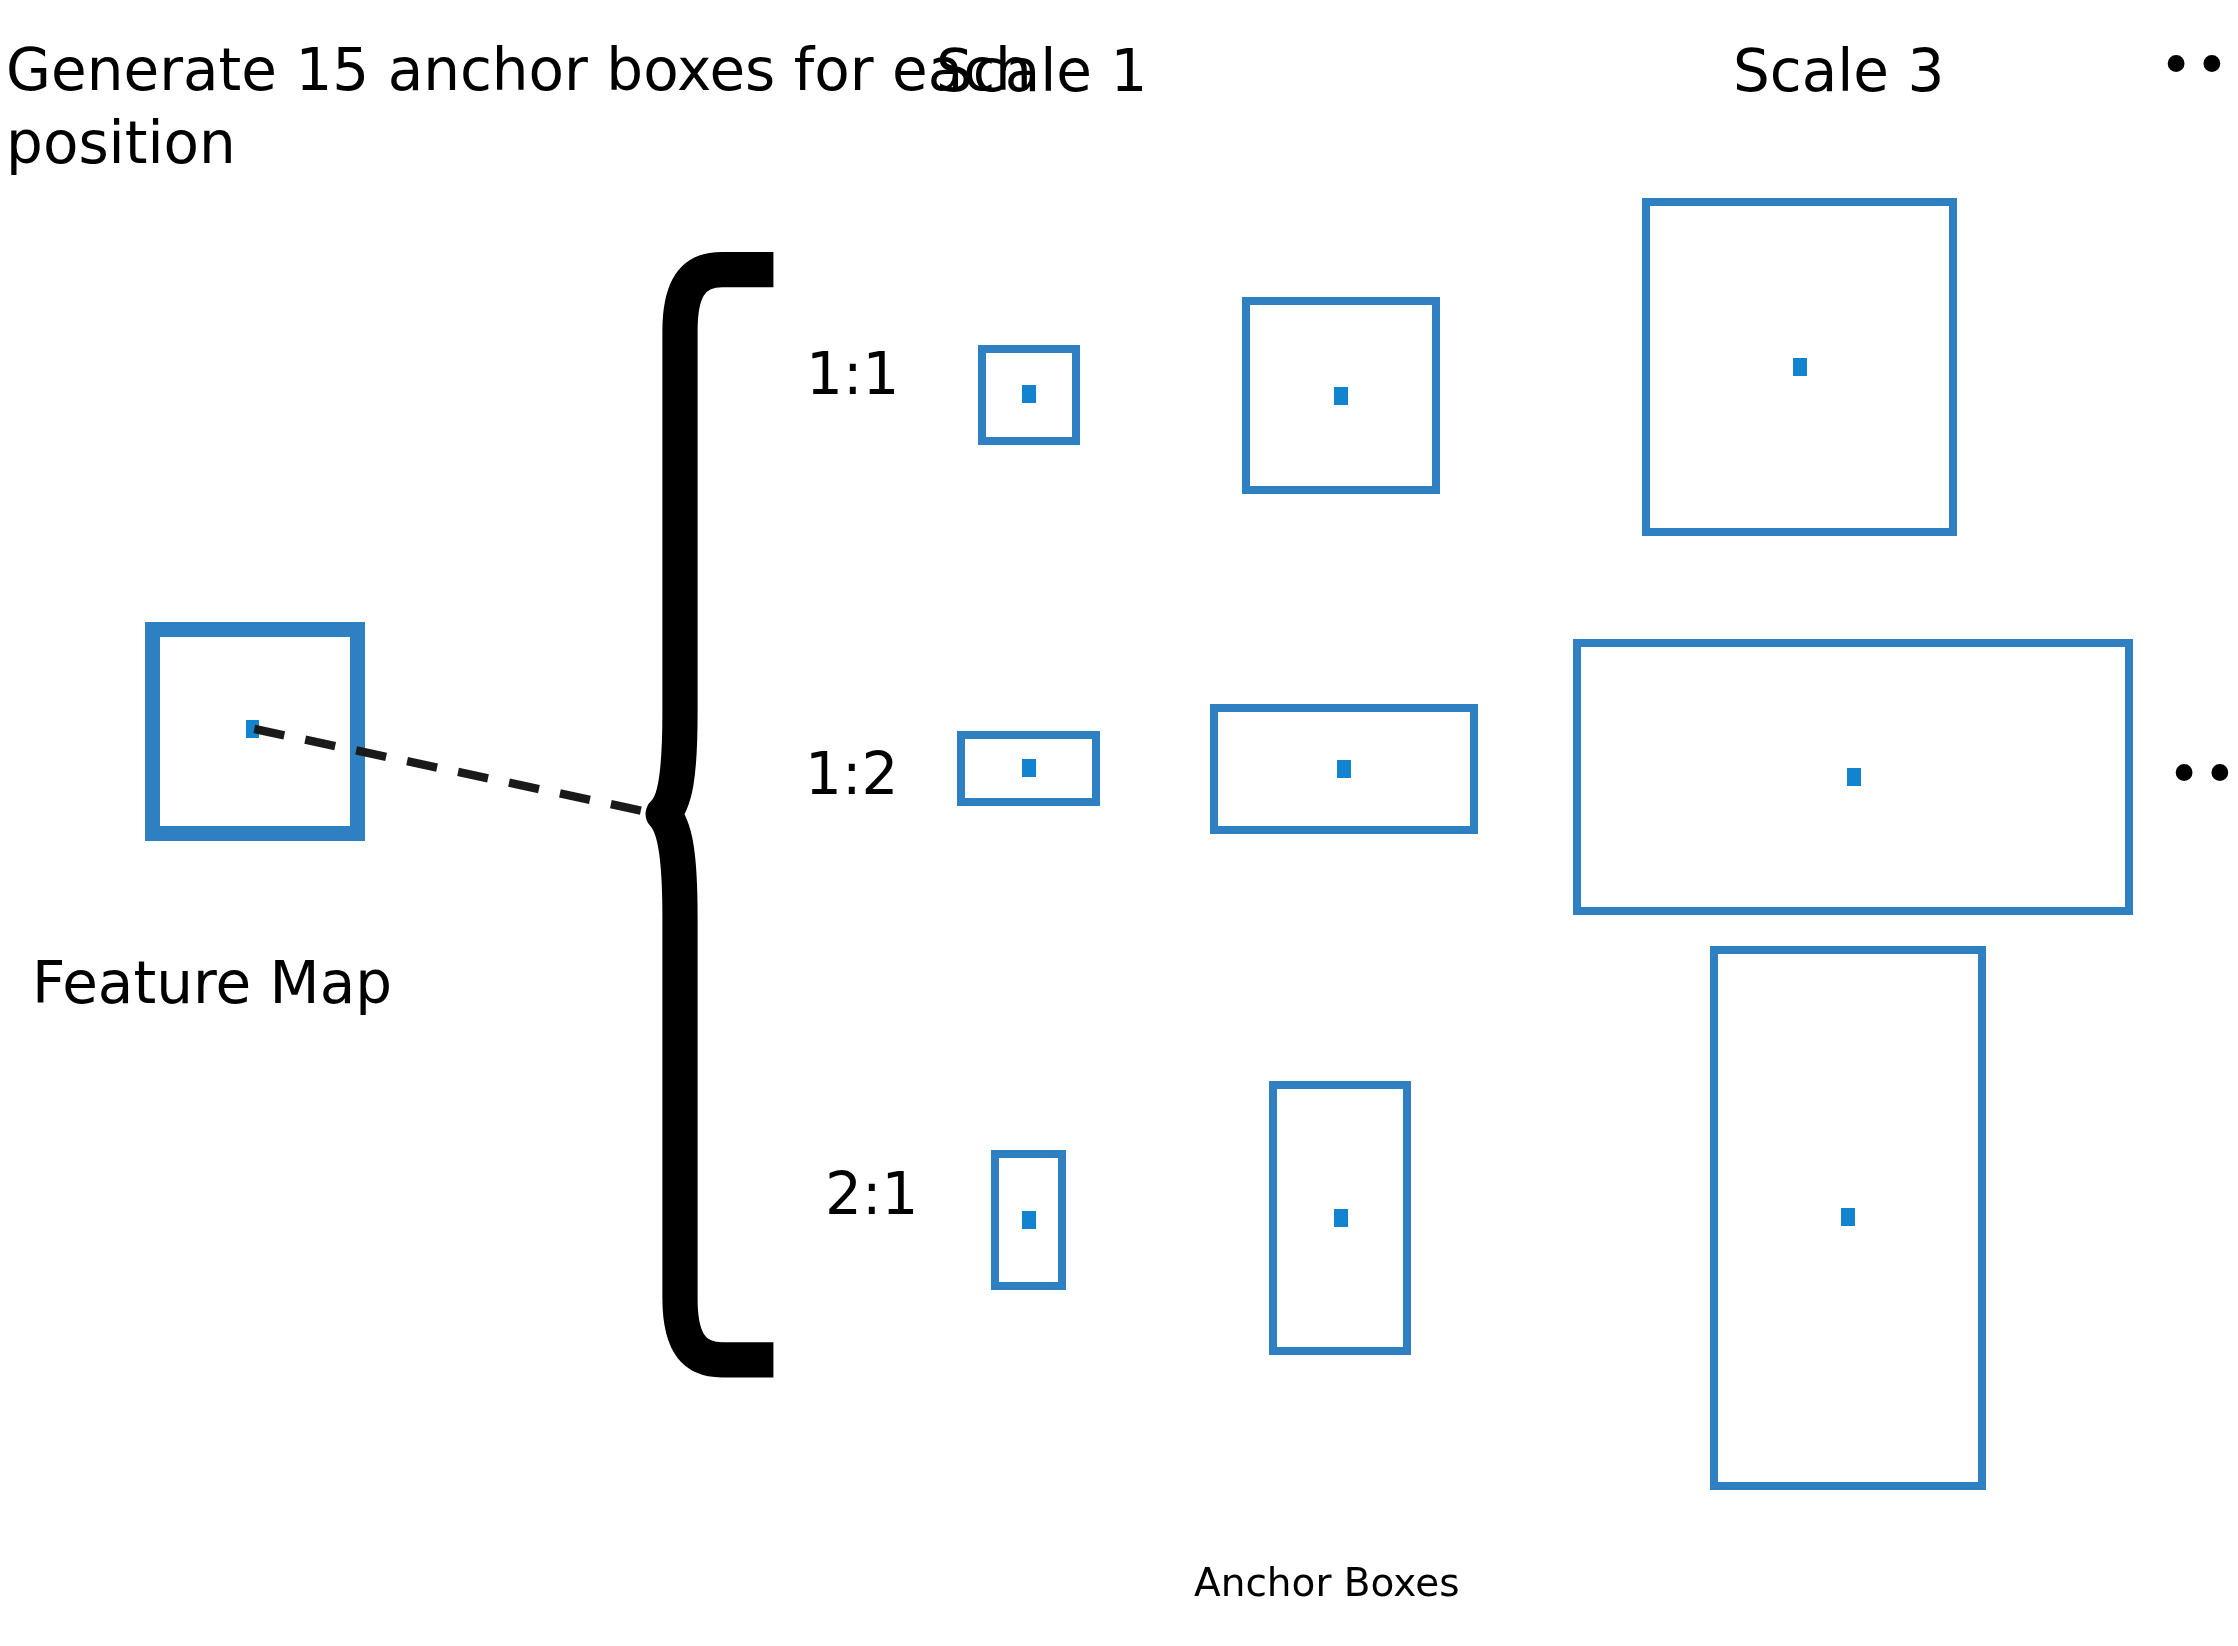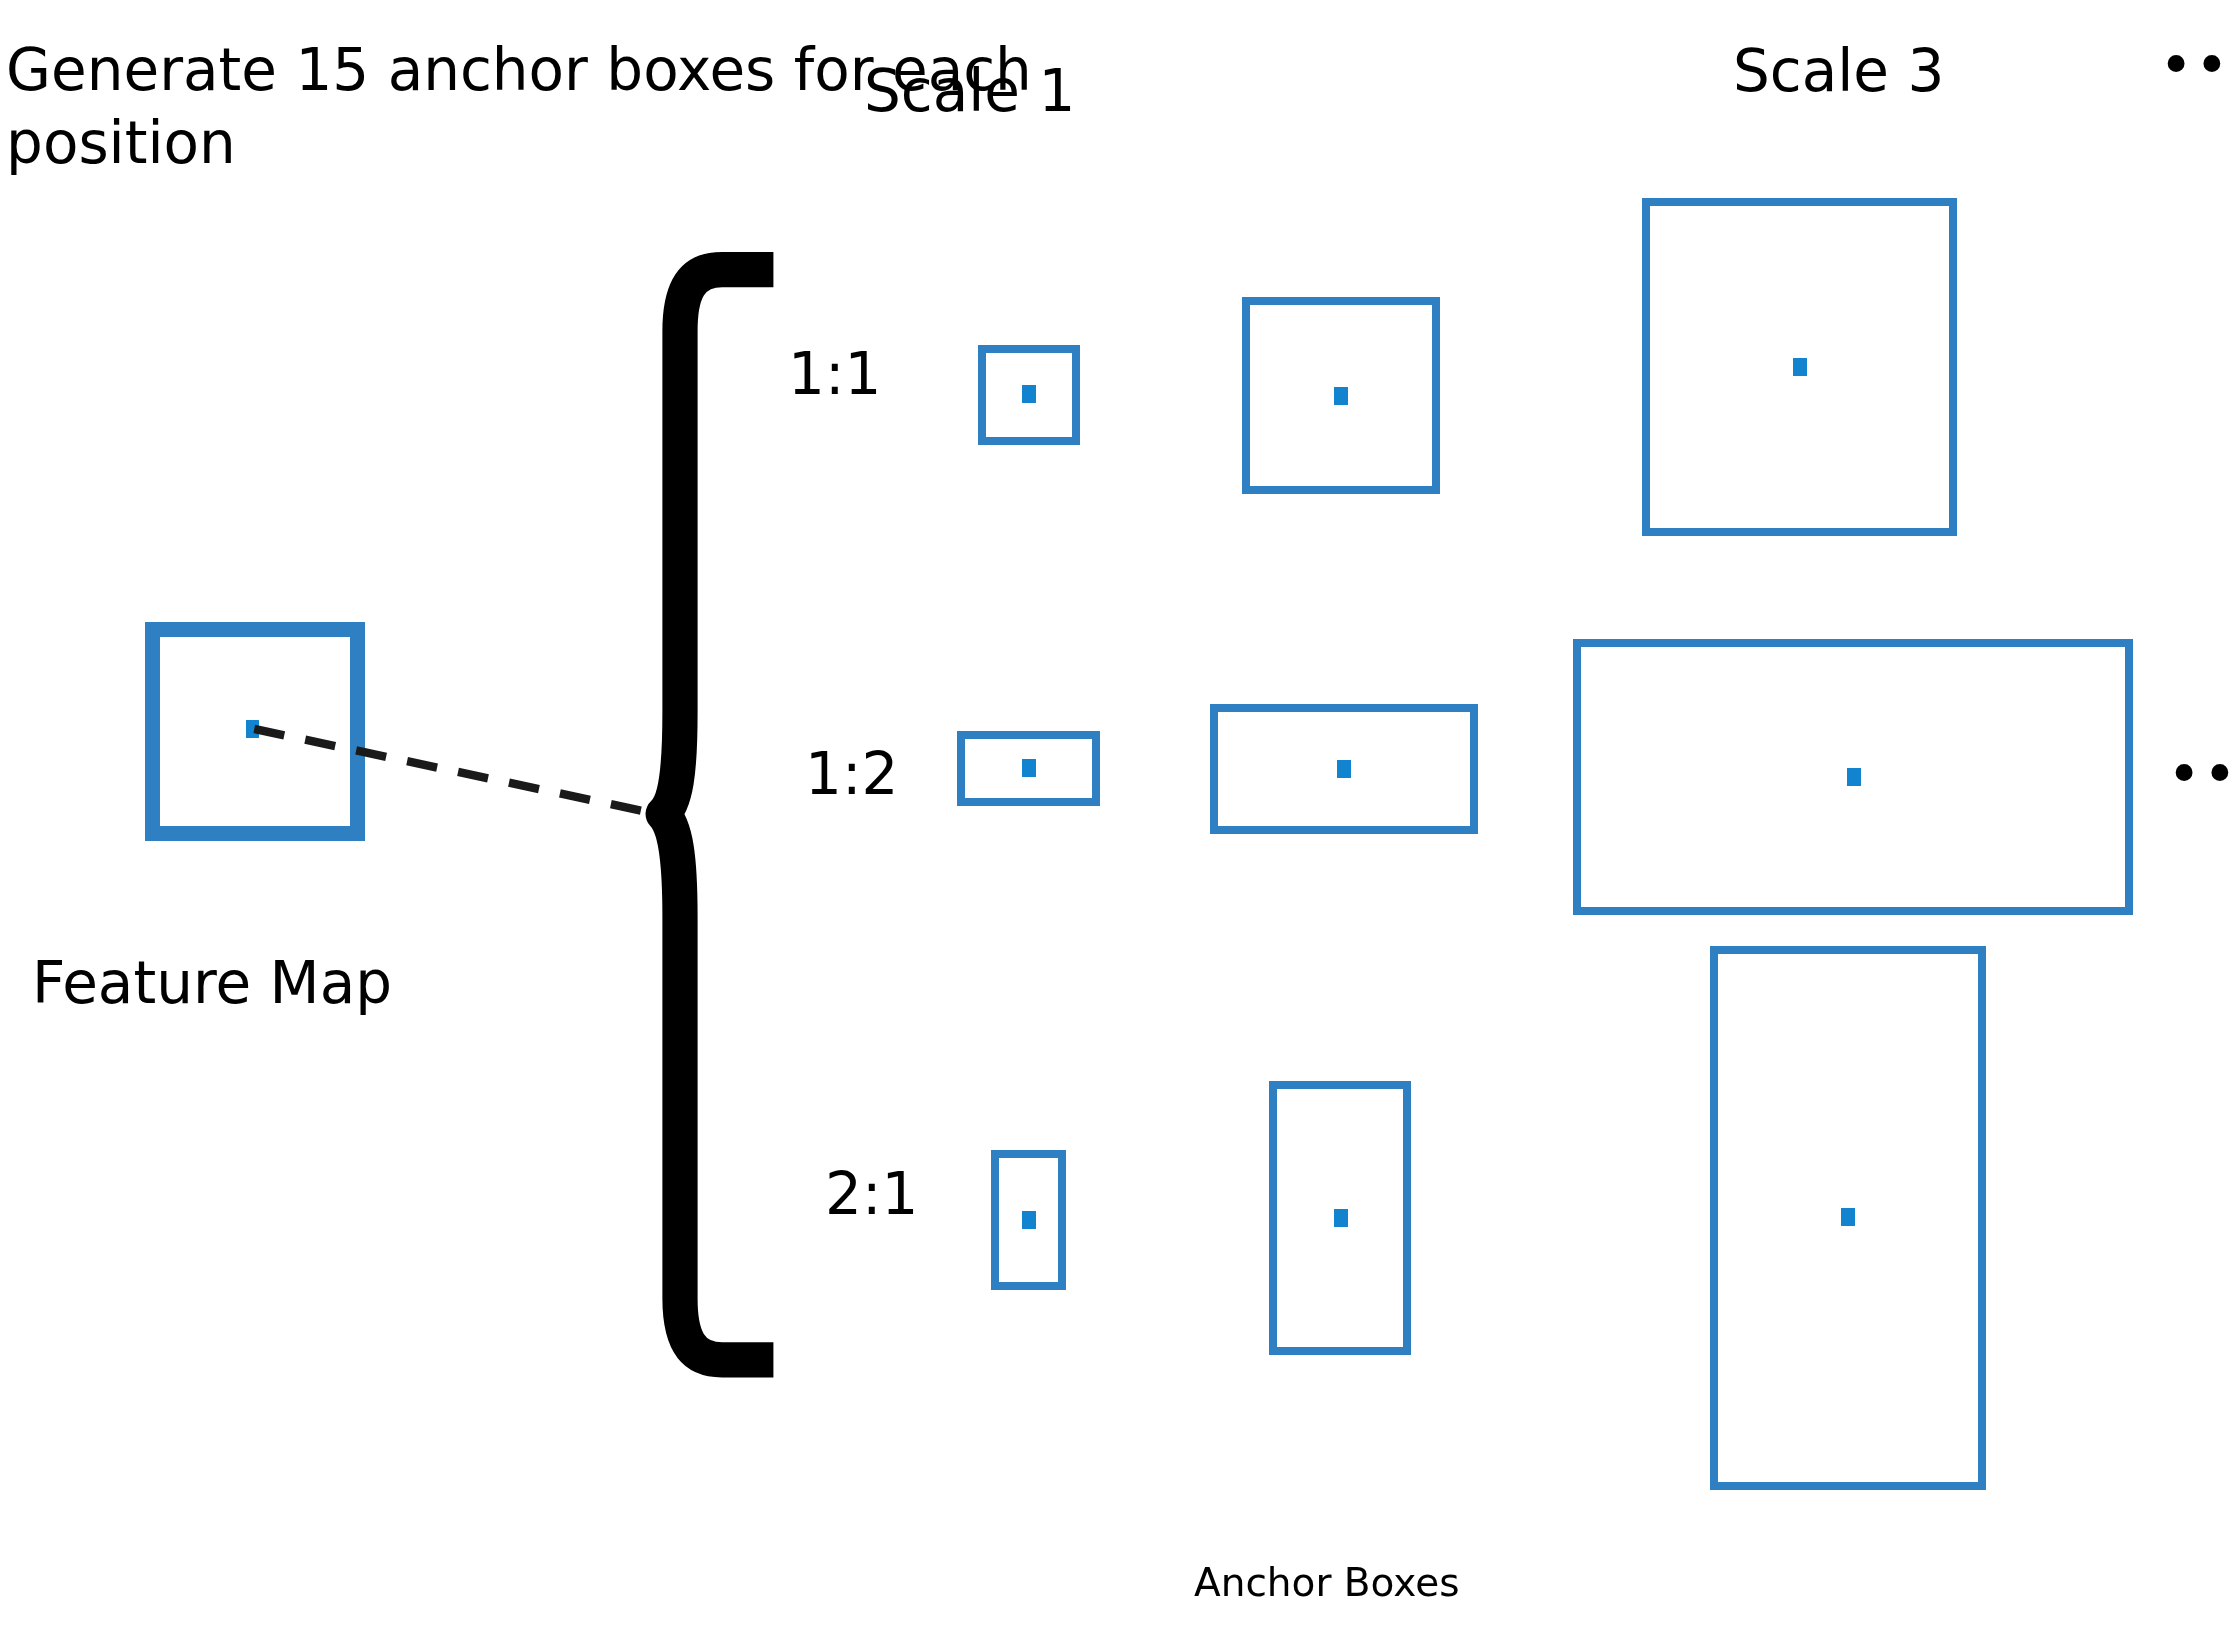--- a/index.html
+++ b/index.html
@@ -30,29 +30,29 @@
     top: 34px;
     width: 704px;
     font-size: 58px;
     line-height: 1.26;
   }
   
   .col-head {
     font-size: 58px;
     top: 34px;
   }
-  #head-scale1 { left: 864px; margin-top: 20px; }
+  #head-scale1 { left: 936px; }
   #head-scale2 { left: 1250px; }
   #head-scale3 { left: 1733px; }
   #head-more   { left: 2159px; top: 27.6px; font-size: 58px; letter-spacing: 1.5px; }
   
   .ratio-label {
     font-size: 58px;
   }
-  #ratio-11 { left: 788px; top: 337px; }
+  #ratio-11 { left: 806px; top: 337px; }
   #ratio-12 { left: 805px; top: 737px; }
   #ratio-21 { left: 825px; top: 1157px; }
   
   #feature-map-box {
     position: absolute;
     left: 145px;
     top: 622px;
     width: 220px;
     height: 219px;
     border: 15.3px solid #2E80C2;

